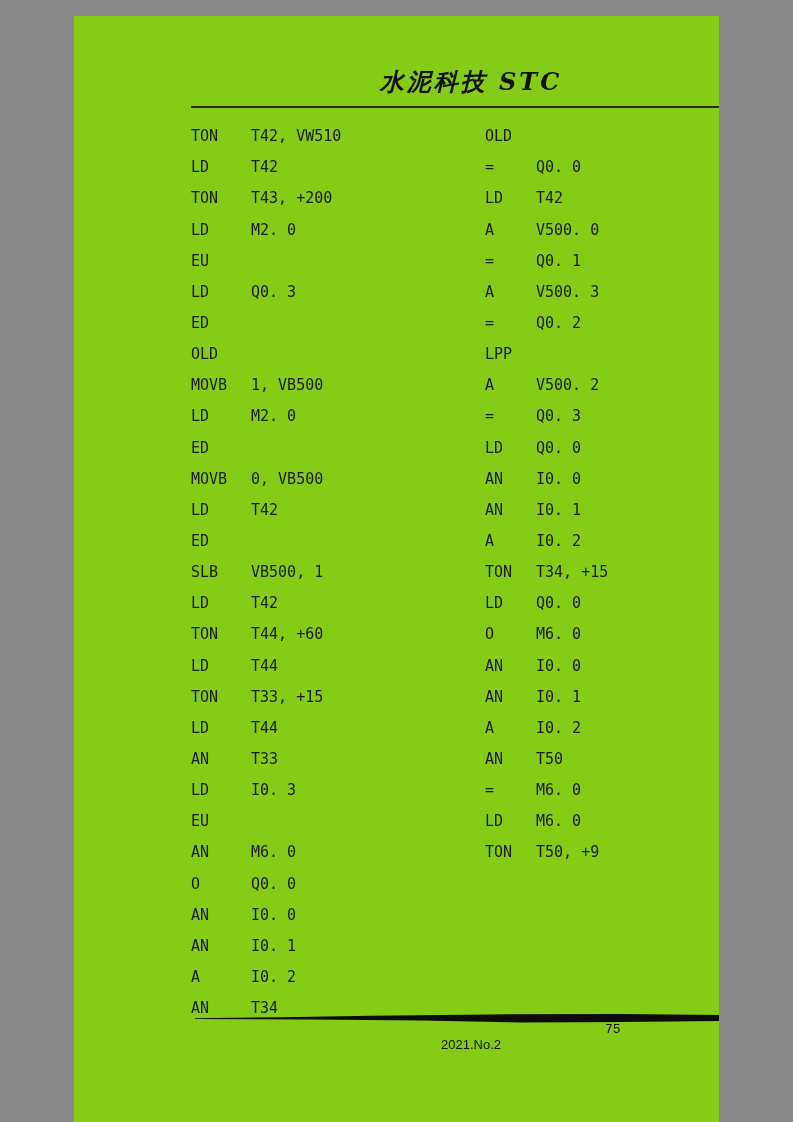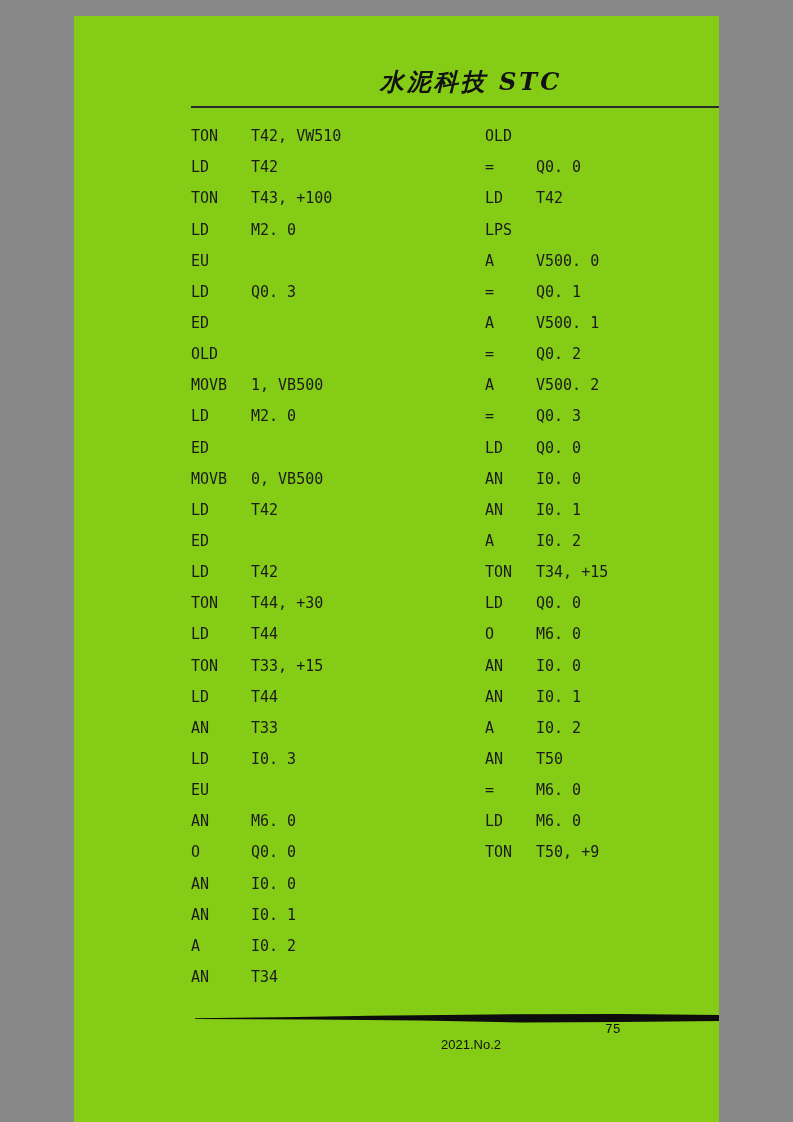--- a/index.html
+++ b/index.html
@@ -82,57 +82,58 @@
 
 <div id="page">
 
   <div class="journal-title">水泥科技 STC</div>
 
   <div class="header-rule"></div>
 
   <div class="code-col code-col-left">
       <div class="code-row"><span class="op">TON</span><span class="operand">T42, VW510</span></div>
       <div class="code-row"><span class="op">LD</span><span class="operand">T42</span></div>
-      <div class="code-row"><span class="op">TON</span><span class="operand">T43, +100</span></div>
+      <div class="code-row"><span class="op">TON</span><span class="operand">T43, +200</span></div>
       <div class="code-row"><span class="op">LD</span><span class="operand">M2. 0</span></div>
       <div class="code-row"><span class="op">EU</span><span class="operand"></span></div>
       <div class="code-row"><span class="op">LD</span><span class="operand">Q0. 3</span></div>
       <div class="code-row"><span class="op">ED</span><span class="operand"></span></div>
       <div class="code-row"><span class="op">OLD</span><span class="operand"></span></div>
       <div class="code-row"><span class="op">MOVB</span><span class="operand">1, VB500</span></div>
       <div class="code-row"><span class="op">LD</span><span class="operand">M2. 0</span></div>
       <div class="code-row"><span class="op">ED</span><span class="operand"></span></div>
       <div class="code-row"><span class="op">MOVB</span><span class="operand">0, VB500</span></div>
       <div class="code-row"><span class="op">LD</span><span class="operand">T42</span></div>
       <div class="code-row"><span class="op">ED</span><span class="operand"></span></div>
+      <div class="code-row"><span class="op">SLB</span><span class="operand">VB500, 1</span></div>
       <div class="code-row"><span class="op">LD</span><span class="operand">T42</span></div>
-      <div class="code-row"><span class="op">TON</span><span class="operand">T44, +30</span></div>
+      <div class="code-row"><span class="op">TON</span><span class="operand">T44, +60</span></div>
       <div class="code-row"><span class="op">LD</span><span class="operand">T44</span></div>
       <div class="code-row"><span class="op">TON</span><span class="operand">T33, +15</span></div>
       <div class="code-row"><span class="op">LD</span><span class="operand">T44</span></div>
       <div class="code-row"><span class="op">AN</span><span class="operand">T33</span></div>
       <div class="code-row"><span class="op">LD</span><span class="operand">I0. 3</span></div>
       <div class="code-row"><span class="op">EU</span><span class="operand"></span></div>
       <div class="code-row"><span class="op">AN</span><span class="operand">M6. 0</span></div>
       <div class="code-row"><span class="op">O</span><span class="operand">Q0. 0</span></div>
       <div class="code-row"><span class="op">AN</span><span class="operand">I0. 0</span></div>
       <div class="code-row"><span class="op">AN</span><span class="operand">I0. 1</span></div>
       <div class="code-row"><span class="op">A</span><span class="operand">I0. 2</span></div>
       <div class="code-row"><span class="op">AN</span><span class="operand">T34</span></div>
     </div>
 
   <div class="code-col code-col-right">
       <div class="code-row"><span class="op">OLD</span><span class="operand"></span></div>
       <div class="code-row"><span class="op">=</span><span class="operand">Q0. 0</span></div>
       <div class="code-row"><span class="op">LD</span><span class="operand">T42</span></div>
-      <div class="code-row"><span class="op">LPS</span><span class="operand"></span></div>
       <div class="code-row"><span class="op">A</span><span class="operand">V500. 0</span></div>
       <div class="code-row"><span class="op">=</span><span class="operand">Q0. 1</span></div>
-      <div class="code-row"><span class="op">A</span><span class="operand">V500. 1</span></div>
+      <div class="code-row"><span class="op">A</span><span class="operand">V500. 3</span></div>
       <div class="code-row"><span class="op">=</span><span class="operand">Q0. 2</span></div>
+      <div class="code-row"><span class="op">LPP</span><span class="operand"></span></div>
       <div class="code-row"><span class="op">A</span><span class="operand">V500. 2</span></div>
       <div class="code-row"><span class="op">=</span><span class="operand">Q0. 3</span></div>
       <div class="code-row"><span class="op">LD</span><span class="operand">Q0. 0</span></div>
       <div class="code-row"><span class="op">AN</span><span class="operand">I0. 0</span></div>
       <div class="code-row"><span class="op">AN</span><span class="operand">I0. 1</span></div>
       <div class="code-row"><span class="op">A</span><span class="operand">I0. 2</span></div>
       <div class="code-row"><span class="op">TON</span><span class="operand">T34, +15</span></div>
       <div class="code-row"><span class="op">LD</span><span class="operand">Q0. 0</span></div>
       <div class="code-row"><span class="op">O</span><span class="operand">M6. 0</span></div>
       <div class="code-row"><span class="op">AN</span><span class="operand">I0. 0</span></div>

